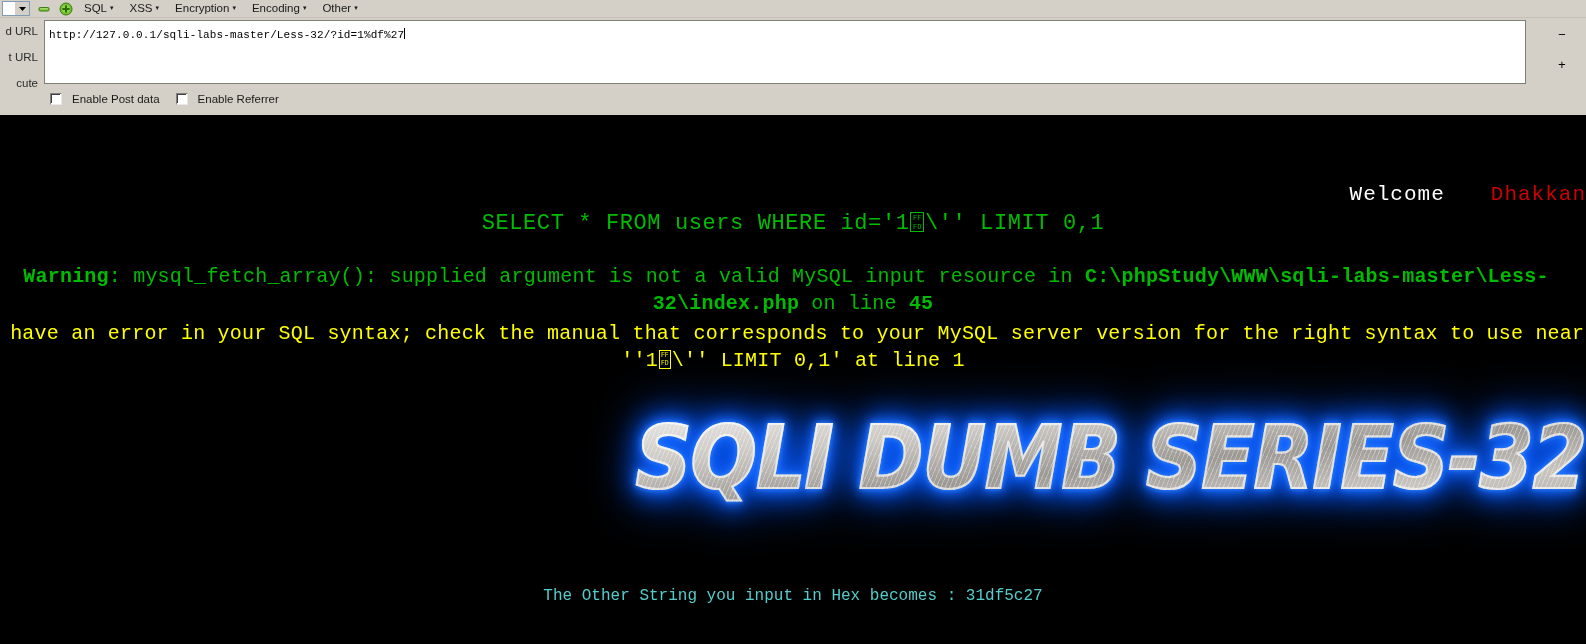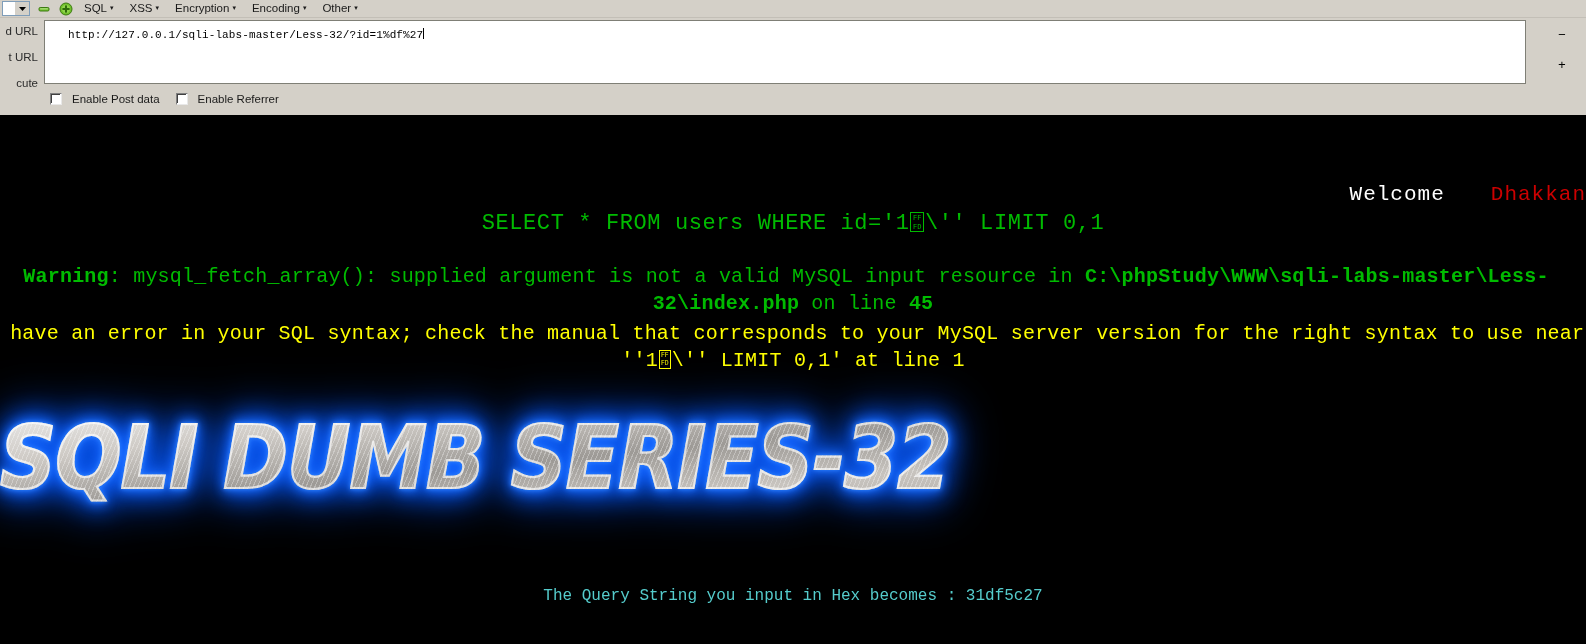--- a/index.html
+++ b/index.html
@@ -112,21 +112,20 @@
     box-sizing: border-box;
     padding: 3px 4px;
     overflow: hidden;
   }
   #url-text {
     font-family: "Liberation Mono", monospace;
     font-size: 11px;
     color: #000;
     letter-spacing: 0.1px;
     white-space: pre;
-    margin-left: 19px;
   }
   #url-caret {
     display: inline-block;
     width: 1px;
     height: 11px;
     background: #000;
     vertical-align: -1px;
   }
 
   
@@ -272,21 +271,21 @@
     display: inline-block;
     white-space: nowrap;
     margin-left: -16px;
   }
 
   
   #title-wrap {
     position: absolute;
     left: 0; top: 295px;
     width: 1586px;
-    text-align: left;
+    text-align: right;
   }
   #bigtitle {
     display: inline-block;
     font-family: "DejaVu Sans", sans-serif;
     font-weight: bold;
     font-style: italic;
     font-size: 78px;
     line-height: 96px;
     letter-spacing: -1px;
     background-image:
@@ -414,16 +413,16 @@
   <div id="err-block" class="mono-line">
     <div id="err-inner">u have an error in your SQL syntax; check the manual that corresponds to your MySQL server version for the right syntax to use near</div>
     <div><span>''1</span><span class="fffd"><i class="hi">FF</i><i class="lo">FD</i></span><span>\'' LIMIT 0,1' at line 1</span></div>
   </div>
 
   <div id="title-wrap">
     <span id="bigtitle">SQLI DUMB SERIES-32</span>
   </div>
 
   <div id="hint-block" class="mono-line">
-    <div class="hint-row">The Query String you input in Hex becomes : 31df5c27</div>
+    <div class="hint-row">The Other String you input in Hex becomes : 31df5c27</div>
   </div>
 
 </div>
 
 </body></html>

